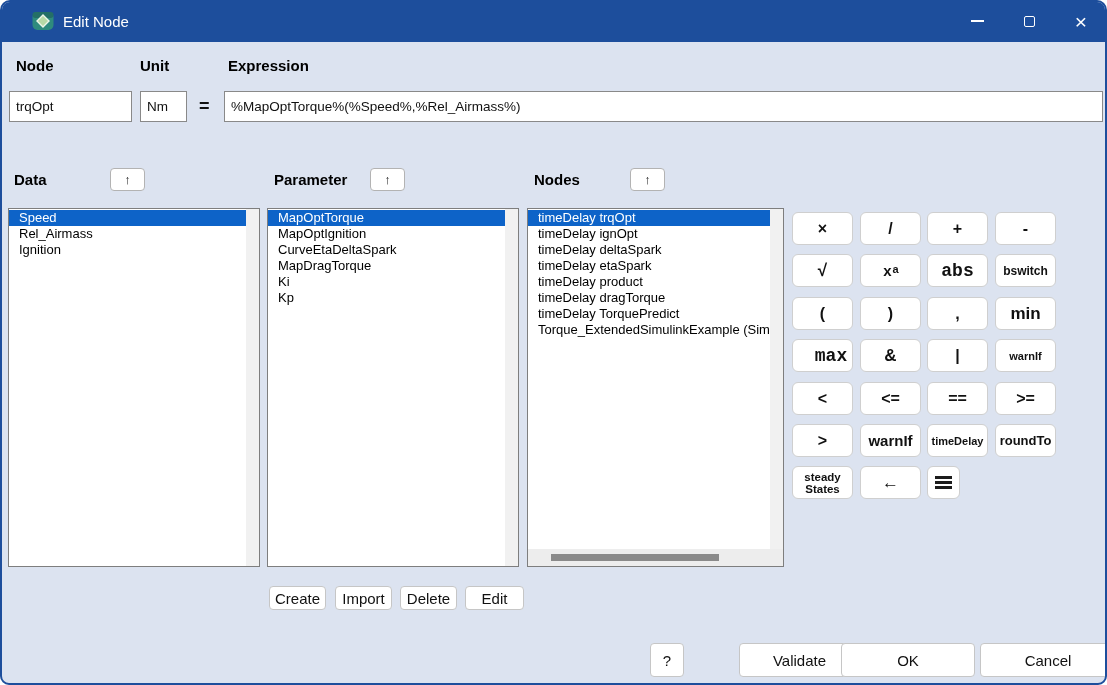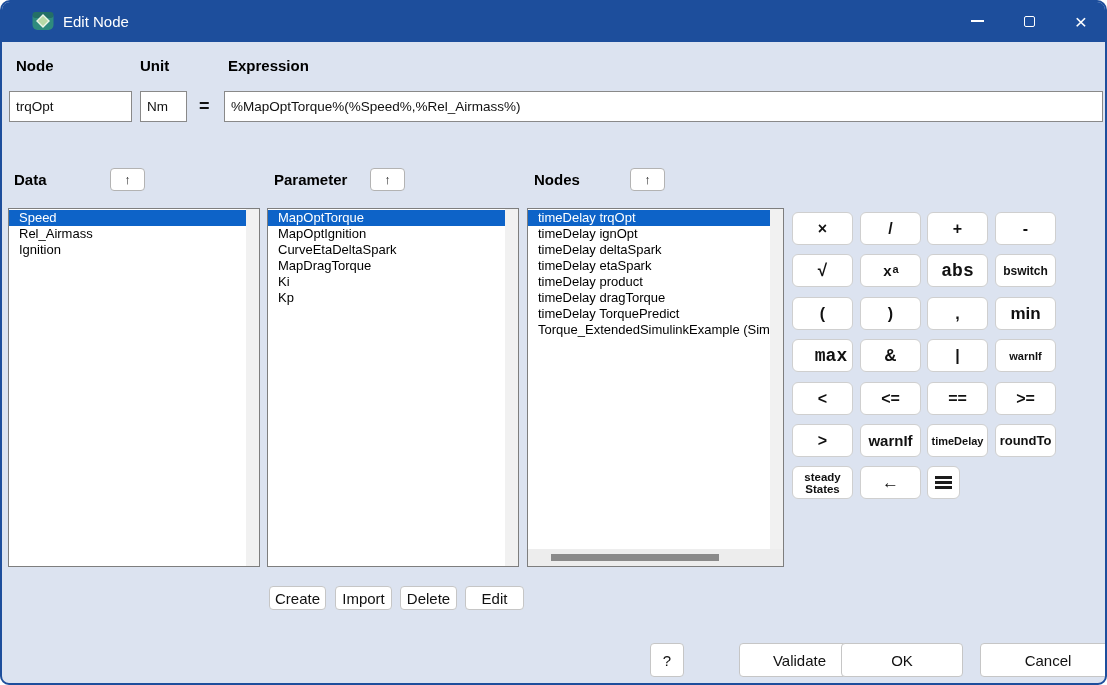--- a/index.html
+++ b/index.html
@@ -181,16 +181,16 @@
       </span>
   </div>
 
   <div class="act" style="left:267px;width:57px;">Create</div>
   <div class="act" style="left:333px;width:57px;">Import</div>
   <div class="act" style="left:398px;width:57px;">Delete</div>
   <div class="act" style="left:463px;width:59px;">Edit</div>
 
   <div class="foot" style="left:648px;width:34px;">?</div>
   <div class="foot" style="left:697px;width:121px;margin-left:40px;">Validate</div>
-  <div class="foot" style="left:839px;width:122px;">OK</div>
+  <div class="foot" style="left:839px;width:134px;">OK</div>
   <div class="foot" style="left:978px;width:136px;">Cancel</div>
 
 </div>
 
 </body></html>

